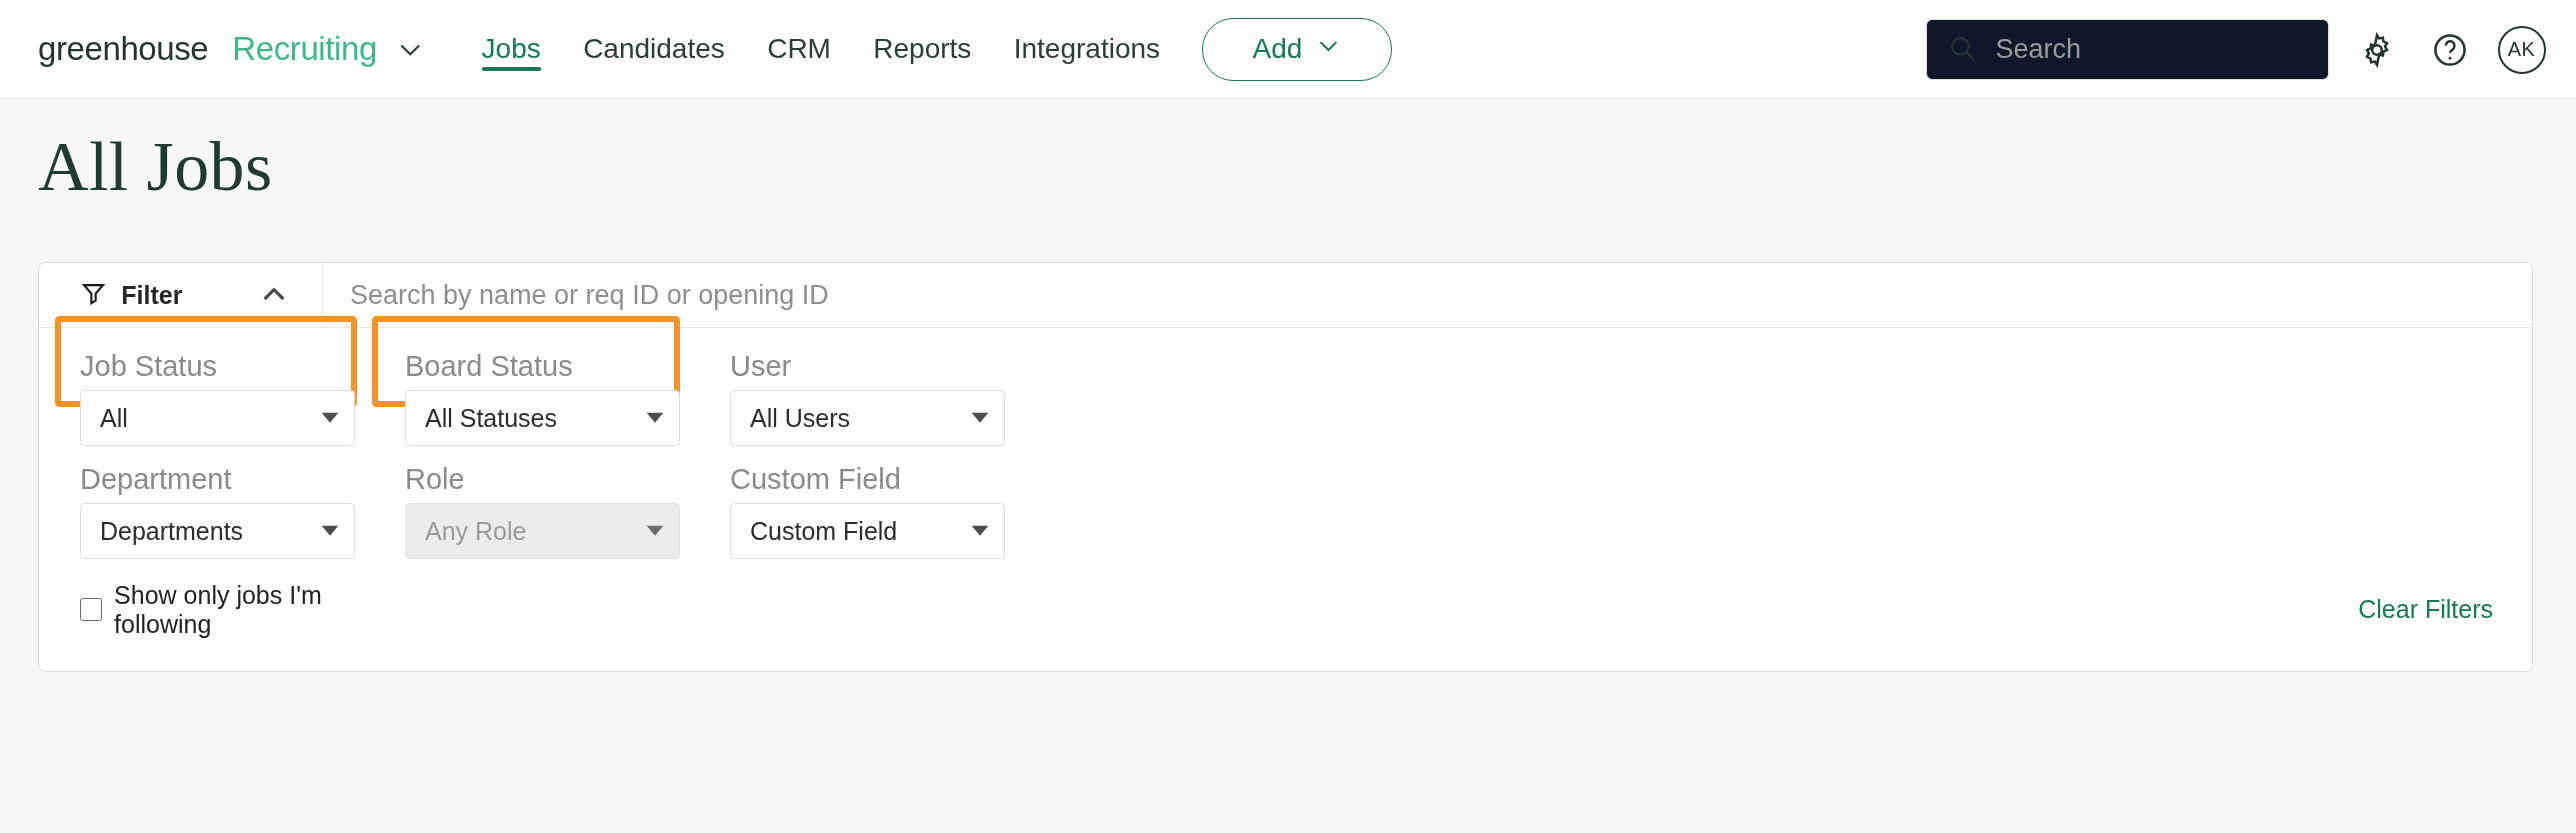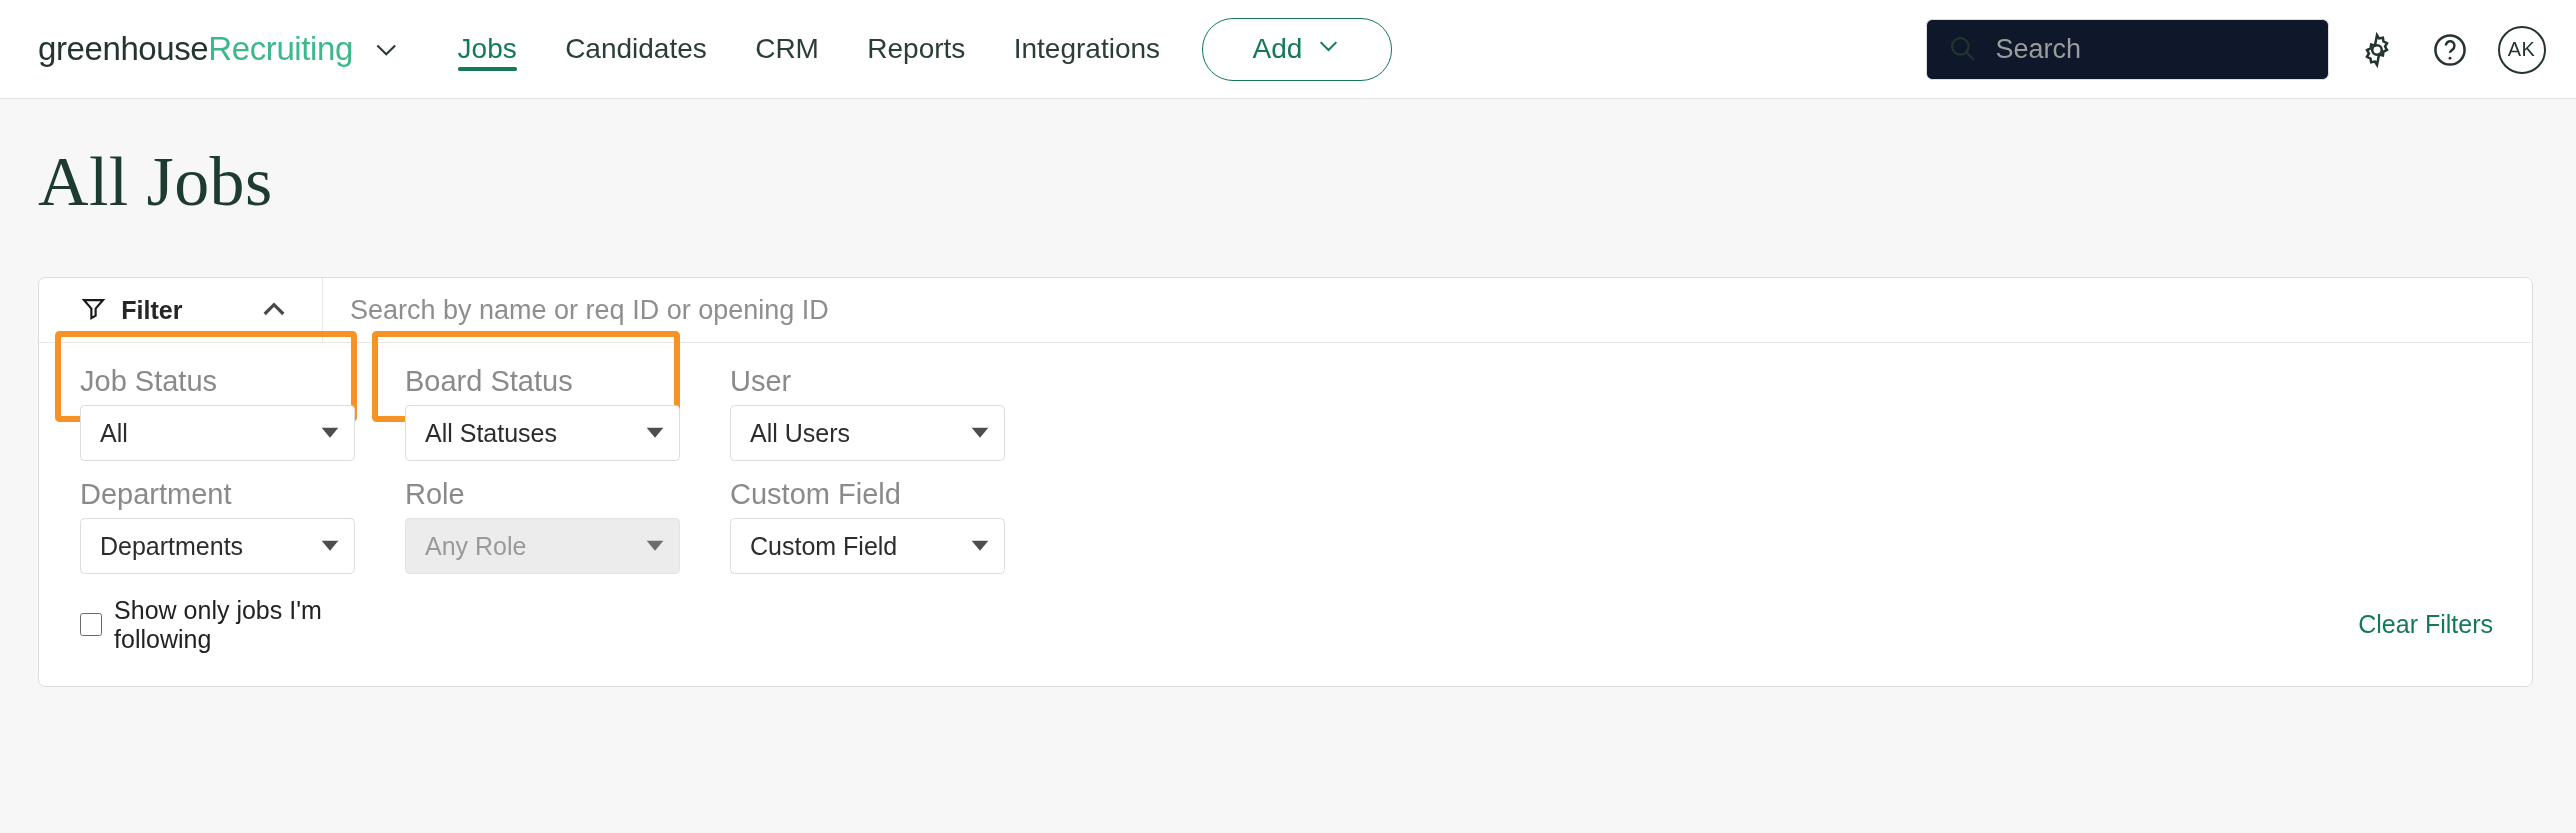--- a/index.html
+++ b/index.html
@@ -23,25 +23,25 @@
   .brand {
     display: flex; align-items: center; gap: 0;
     margin-right: 41px;
   }
   .brand-word {
     font-size: 33px; letter-spacing: -0.4px;
     color: #24342e; font-weight: 400;
   }
   .brand-word2 {
     font-size: 33px; letter-spacing: -0.4px;
-    color: #3cb88a; font-weight: 400; margin-left: 0;
+    color: #3cb88a; font-weight: 400; margin-left: 24px;
   }
   .brand-caret { margin-left: 18px; display:flex; align-items:center; }
 
-  .navlinks { display: flex; align-items: flex-end; gap: 18px; }
+  .navlinks { display: flex; align-items: flex-end; gap: 12px; }
   .navlink {
     font-size: 28px; color: #2b3d37; padding: 0 15.2px;
     position: relative; line-height: 54px; white-space: nowrap;
   }
   .navlink.active { color: #137a55; }
   .navlink.active::after {
     content: ""; position: absolute; left: 15.2px; right: 15.2px;
     bottom: 5.4px; height: 3.6px; background: #137a55; border-radius: 1.8px;
   }
 
@@ -73,21 +73,21 @@
     border: 2.2px solid #24342e; color: #24342e;
     display: flex; align-items: center; justify-content: center;
     font-size: 20px; letter-spacing: 0.4px;
   }
 
   
   .page { padding: 0 38px; }
   .page-title {
     font-family: "Liberation Serif", serif;
     font-size: 70px; color: #1d3b31; font-weight: 400;
-    margin-top: 43px; margin-bottom: 0; letter-spacing: 0.4px;
+    margin-top: 28px; margin-bottom: 0; letter-spacing: 0.4px;
   }
 
   
   .filter-card {
     margin-top: 55px;
     background: #fff;
     border: 0.9px solid #dcdcdc;
     border-radius: 7.2px;
     width: 2495px;
   }

